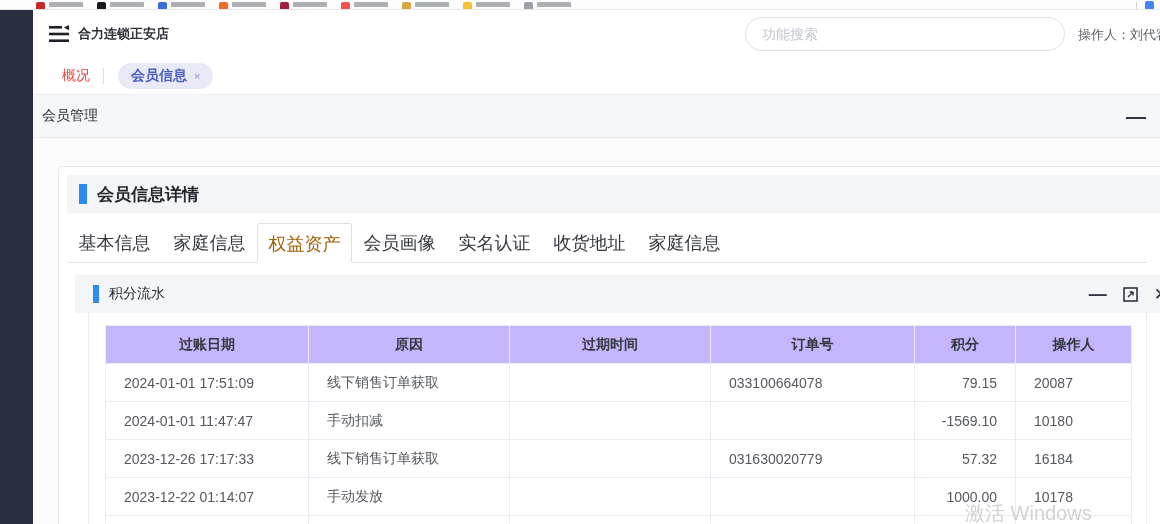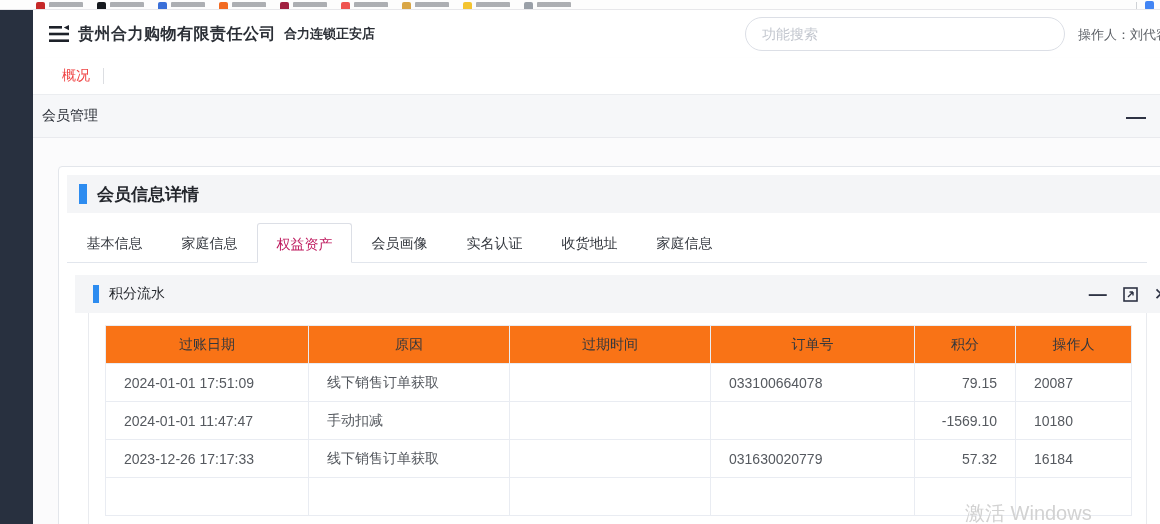--- a/index.html
+++ b/index.html
@@ -55,40 +55,40 @@
   .card { position:absolute; left:25px; top:15px; width:1500px; height:600px; background:#fff;
           border:1px solid #e3e6eb; border-radius:4px; padding:8px; }
   .bar { background:#f4f5f7; display:flex; align-items:center; position:relative; }
   .accent { background:#2d8cf0; flex:0 0 auto; }
   .bar-detail { height:38px; }
   .bar-detail .accent { width:8px; height:20px; margin-left:12px; }
   .bar-detail .bar-title { margin-left:10px; font-size:17px; font-weight:bold; color:#23262c; }
 
   
   .tabs { display:flex; margin-top:10px; border-bottom:1px solid #e2e6ed; height:40px; width:1080px; }
-  .tab { width:95px; text-align:center; line-height:40px; font-size:14px; color:#34383f; cursor:pointer; }
+  .tab { width:95px; text-align:center; line-height:40px; font-size:18px; color:#34383f; cursor:pointer; }
   .tab.active { background:#fff; border:1px solid #dcdfe6; border-bottom:1px solid #fff; margin-bottom:-1px;
-                color:#be185d; border-top-left-radius:3px; border-top-right-radius:3px; }
+                color:#a16207; border-top-left-radius:3px; border-top-right-radius:3px; }
 
   
   .subpanel { margin:12px 0 0 8px; width:1085px; }
   .bar-points { height:38px; }
   .bar-points .accent { width:6px; height:18px; margin-left:18px; }
   .bar-points .bar-title { margin-left:10px; font-size:14px; color:#23262c; }
   .panel-icons { position:absolute; right:-8px; top:0; height:38px; display:flex; align-items:center; gap:16px; color:#2e3344; }
   .pi { cursor:pointer; display:flex; align-items:center; }
   .pi-minus { font-size:18px; font-weight:bold; line-height:1; }
   .pi-x { font-size:17px; line-height:1; }
   .subbody { margin:0 13px; border-left:1px solid #e9ebef; border-right:1px solid #e9ebef;
              padding:12px 16px 16px; min-height:230px; }
 
   
   table.grid { border-collapse:collapse; table-layout:fixed; width:1026px; font-size:14px; }
   .grid th, .grid td { border:1px solid #e9ecf2; height:38px; padding:0 18px; overflow:hidden; white-space:nowrap; }
-  .grid th { background:#f97316; color:#33373d; font-weight:normal; text-align:center; }
+  .grid th { background:#c4b5fd; color:#33373d; font-weight:bold; text-align:center; }
   .grid td { color:#55595f; text-align:left; background:#fff; }
   .grid td.num { text-align:right; }
   .c1{width:203px}.c2{width:201px}.c3{width:201px}.c4{width:204px}.c5{width:101px}.c6{width:116px}
 
   .watermark { position:absolute; left:965px; top:500px; font-size:20px; color:#d2d2d2; white-space:nowrap; z-index:5; }
 </style>
 </head>
 <body>
 
 <div class="topbar">
@@ -139,32 +139,35 @@
 <div class="main">
 
   <div class="appheader">
     <svg class="collapse-ico" viewBox="0 0 20 18">
       <rect x="0" y="1" width="13" height="2.6" fill="#1d2129"></rect>
       <rect x="0" y="7.7" width="20" height="2.6" fill="#1d2129"></rect>
       <rect x="0" y="14.4" width="20" height="2.6" fill="#1d2129"></rect>
       <path d="M20 0 L20 5.2 L14.8 2.6 Z" fill="#1d2129"></path>
     </svg>
     <div class="titlewrap">
-      <span class="company">贵州合力购物有限责任公司</span>
       <span class="store">合力连锁正安店</span>
     </div>
     <div class="search-pill">
       <input placeholder="功能搜索" style="">
     </div>
     <div class="operator">操作人：刘代容</div>
   </div>
 
   <div class="tagsrow">
     <span class="tag-plain">概况</span>
     <span class="tag-div"></span>
+    <span class="tag-active">
+      <span>会员信息</span>
+      <span class="tag-x">×</span>
+    </span>
   </div>
 
   <div class="sectionrow">
     <span class="sec-title">会员管理</span>
     <span class="sec-minus">—</span>
   </div>
 
   <div class="content">
     <div class="card">
 
@@ -238,20 +241,28 @@
               </tr>
               <tr>
                 <td>2023-12-26 17:17:33</td>
                 <td>线下销售订单获取</td>
                 <td></td>
                 <td>031630020779</td>
                 <td class="num">57.32</td>
                 <td>16184</td>
               </tr>
               <tr>
+                <td>2023-12-22 01:14:07</td>
+                <td>手动发放</td>
+                <td></td>
+                <td></td>
+                <td class="num">1000.00</td>
+                <td>10178</td>
+              </tr>
+              <tr>
                 <td></td>
                   <td></td>
                   <td></td>
                   <td></td>
                   <td></td>
                   <td></td>
               </tr>
             </tbody>
           </table>
         </div>

